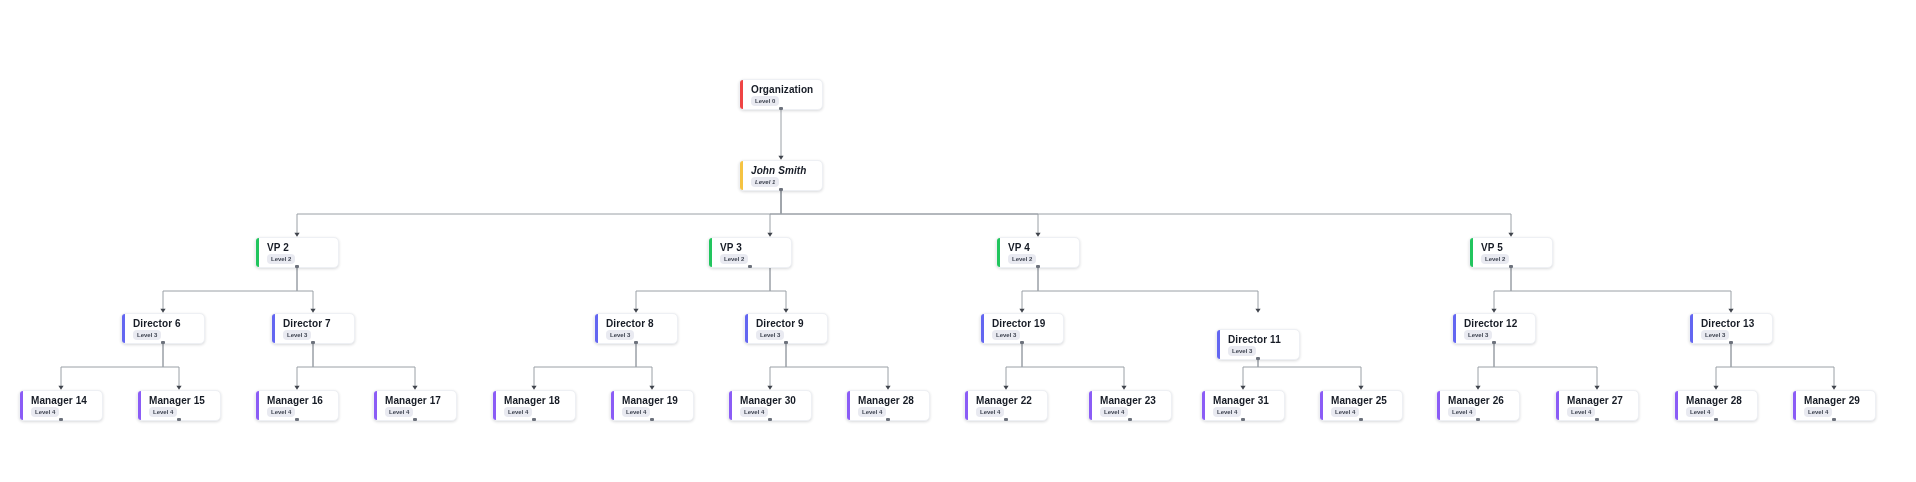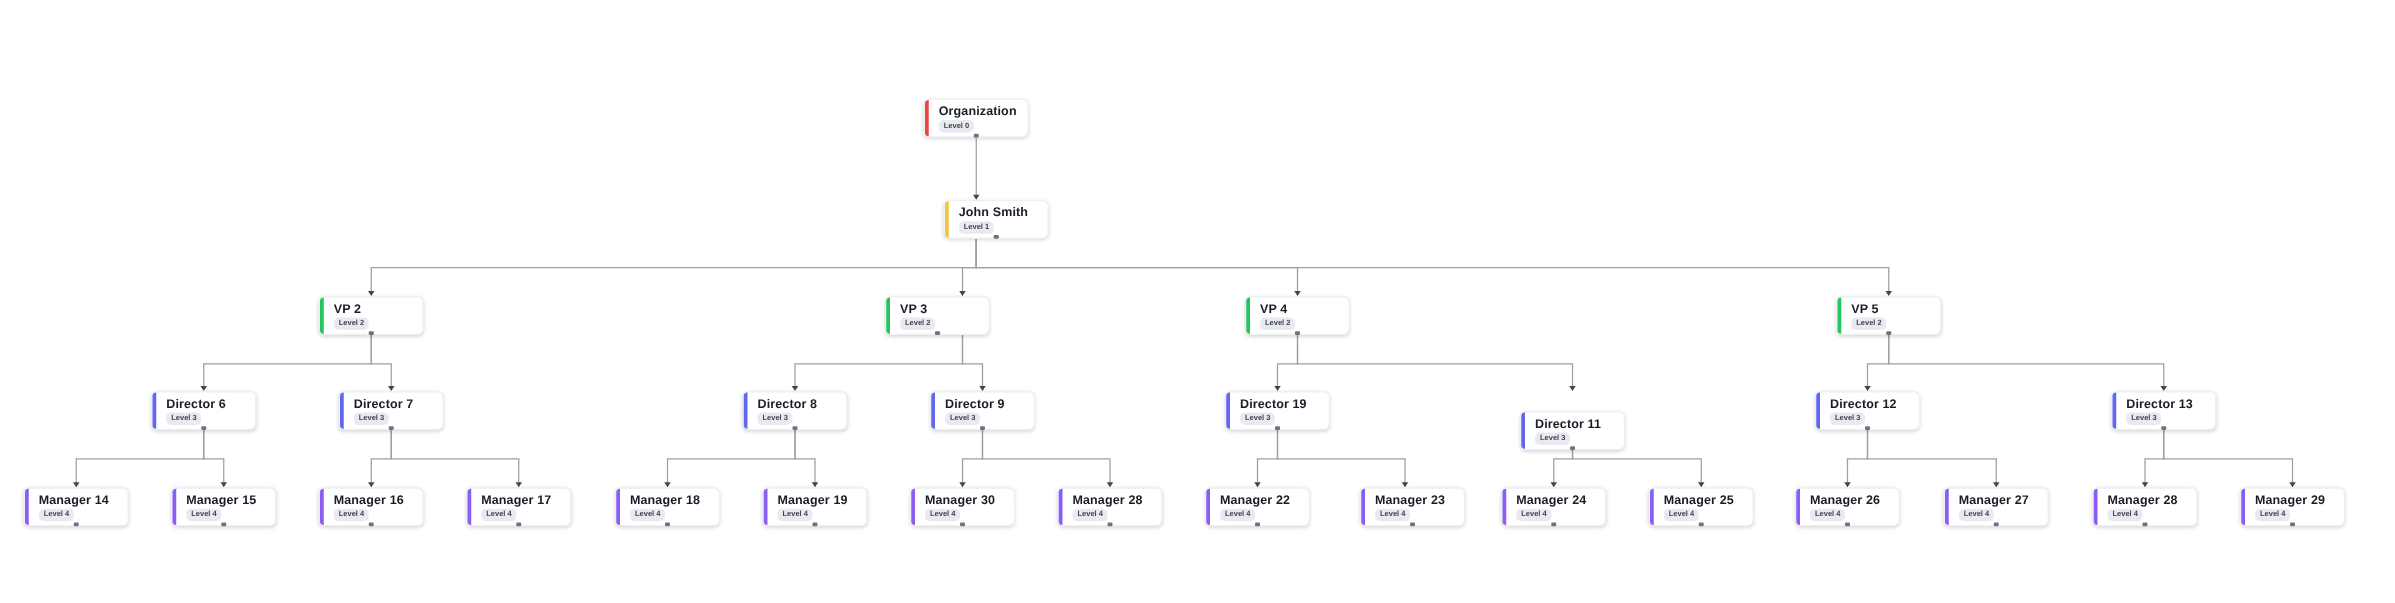--- a/index.html
+++ b/index.html
@@ -137,21 +137,21 @@
       <path d="M1731,344 V367 H1834 V387" fill="none" stroke="#9aa0a6" stroke-width="1"></path>
       <polygon points="1831.4,385.8 1836.6,385.8 1834,389.8" fill="#41454d"></polygon>
     </svg>
   <div id="nodes-layer">
       <div class="node" style="left: 739px; top: 79px;">
         <div class="stripe" style="background: rgb(239, 68, 68);"></div>
         <div class="node-title">Organization</div>
         <div class="node-badge">Level 0</div>
         <div class="port"></div>
       </div>
-      <div class="node" style="left: 755px; top: 160px;">
+      <div class="node" style="left: 739px; top: 160px; font-style: italic;">
         <div class="stripe" style="background: rgb(245, 195, 66);"></div>
         <div class="node-title">John Smith</div>
         <div class="node-badge">Level 1</div>
         <div class="port"></div>
       </div>
       <div class="node" style="left: 255px; top: 237px;">
         <div class="stripe" style="background: rgb(34, 197, 94);"></div>
         <div class="node-title">VP 2</div>
         <div class="node-badge">Level 2</div>
         <div class="port"></div>
@@ -277,21 +277,21 @@
         <div class="port"></div>
       </div>
       <div class="node" style="left: 1088px; top: 390px;">
         <div class="stripe" style="background: rgb(139, 92, 246);"></div>
         <div class="node-title">Manager 23</div>
         <div class="node-badge">Level 4</div>
         <div class="port"></div>
       </div>
       <div class="node" style="left: 1201px; top: 390px;">
         <div class="stripe" style="background: rgb(139, 92, 246);"></div>
-        <div class="node-title">Manager 24</div>
+        <div class="node-title">Manager 31</div>
         <div class="node-badge">Level 4</div>
         <div class="port"></div>
       </div>
       <div class="node" style="left: 1319px; top: 390px;">
         <div class="stripe" style="background: rgb(139, 92, 246);"></div>
         <div class="node-title">Manager 25</div>
         <div class="node-badge">Level 4</div>
         <div class="port"></div>
       </div>
       <div class="node" style="left: 1436px; top: 390px;">

